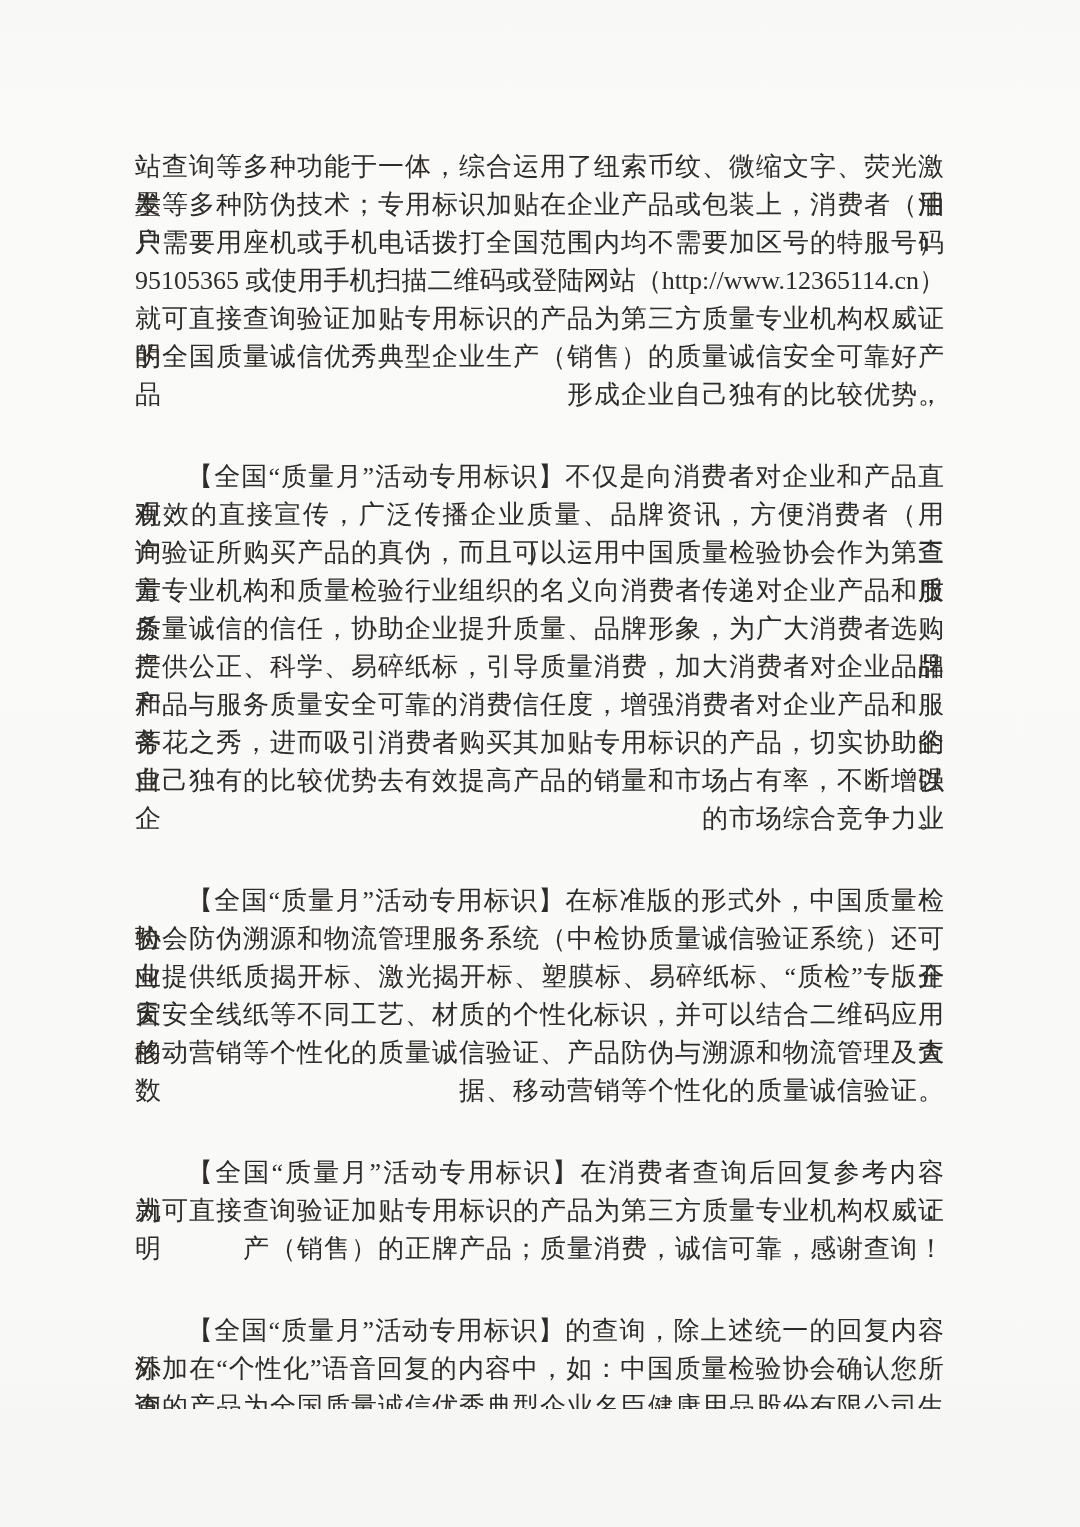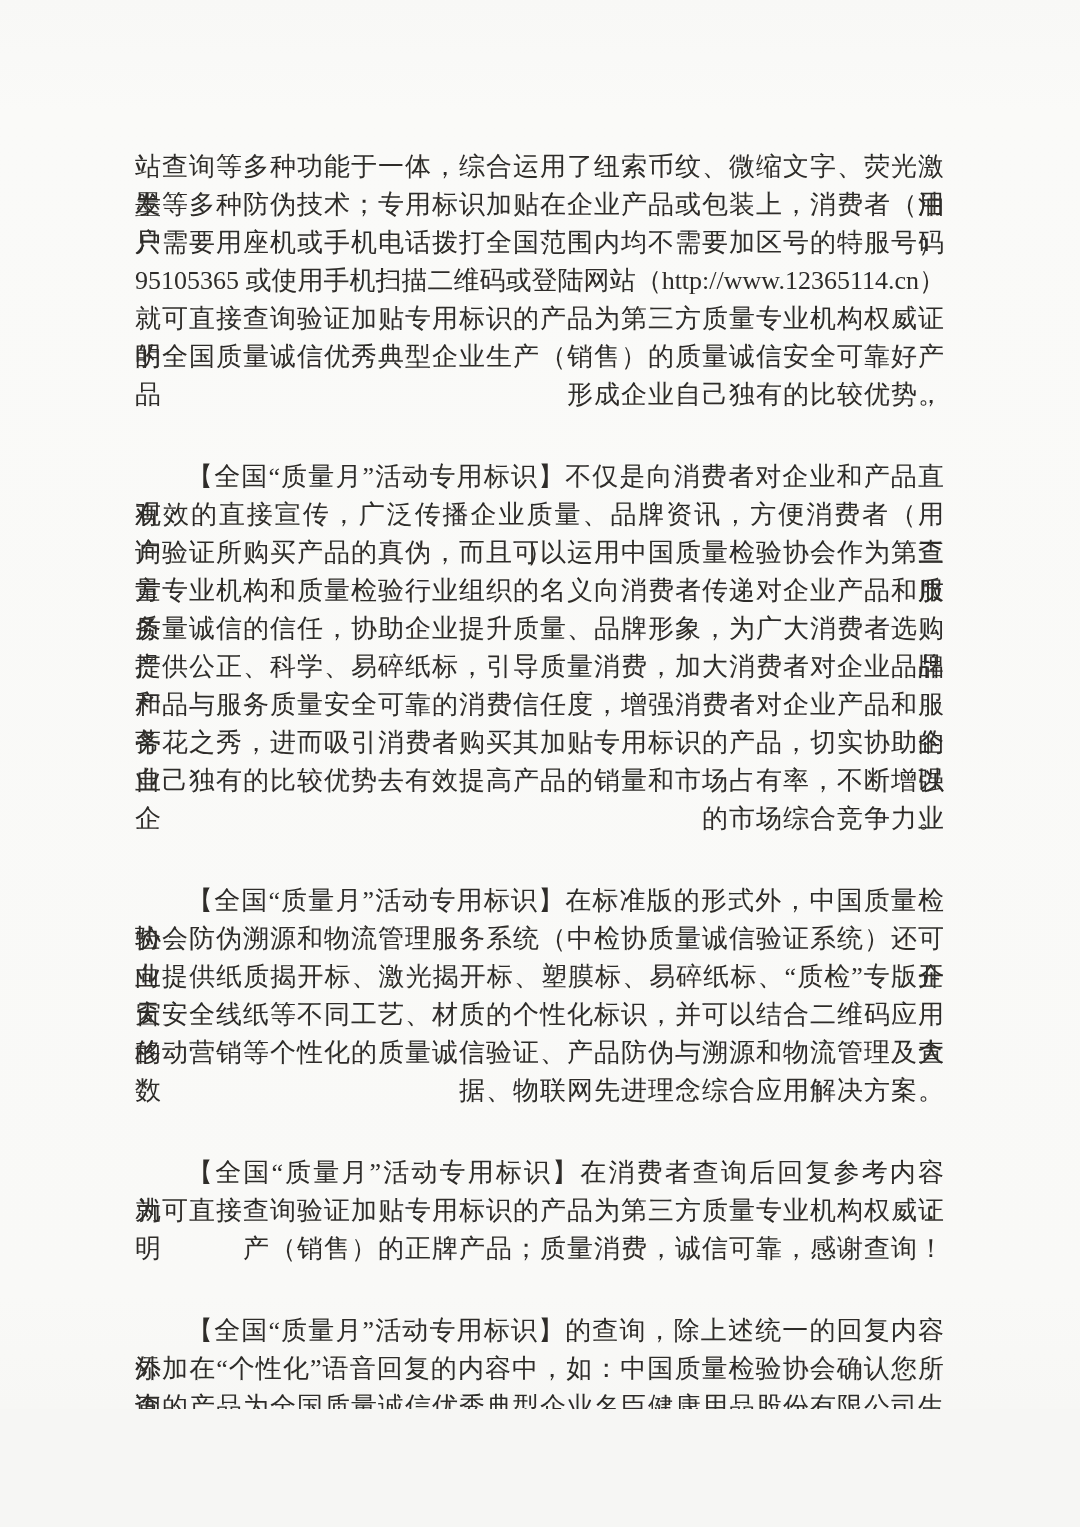--- a/index.html
+++ b/index.html
@@ -86,21 +86,21 @@
       <div class="line just">自己独有的比较优势去有效提高产品的销量和市场占有率，不断增强企业</div>
       <div class="line">的市场综合竞争力。</div>
     </div>
 
     <div class="paragraph">
       <div class="line just indent">【全国“质量月”活动专用标识】在标准版的形式外，中国质量检验</div>
       <div class="line just">协会防伪溯源和物流管理服务系统（中检协质量诚信验证系统）还可向企</div>
       <div class="line just">业提供纸质揭开标、激光揭开标、塑膜标、易碎纸标、“质检”专版开天</div>
       <div class="line just">窗安全线纸等不同工艺、材质的个性化标识，并可以结合二维码应用的查</div>
       <div class="line just">移动营销等个性化的质量诚信验证、产品防伪与溯源和物流管理及大数</div>
-      <div class="line">据、物联网先进理念综合应用解决方案。</div>
+      <div class="line">据、移动营销等个性化的质量诚信验证。</div>
     </div>
 
     <div class="paragraph">
       <div class="line just indent">【全国“质量月”活动专用标识】在消费者查询后回复参考内容为：</div>
       <div class="line just">就可直接查询验证加贴专用标识的产品为第三方质量专业机构权威证明</div>
       <div class="line">产（销售）的正牌产品；质量消费，诚信可靠，感谢查询！</div>
     </div>
 
     <div class="paragraph">
       <div class="line just indent">【全国“质量月”活动专用标识】的查询，除上述统一的回复内容外，</div>

